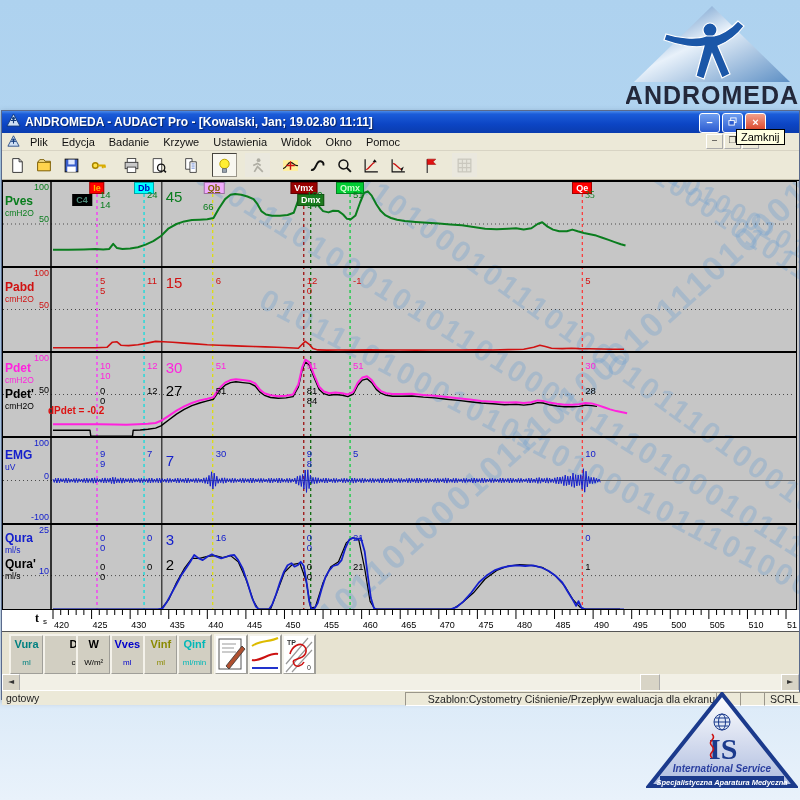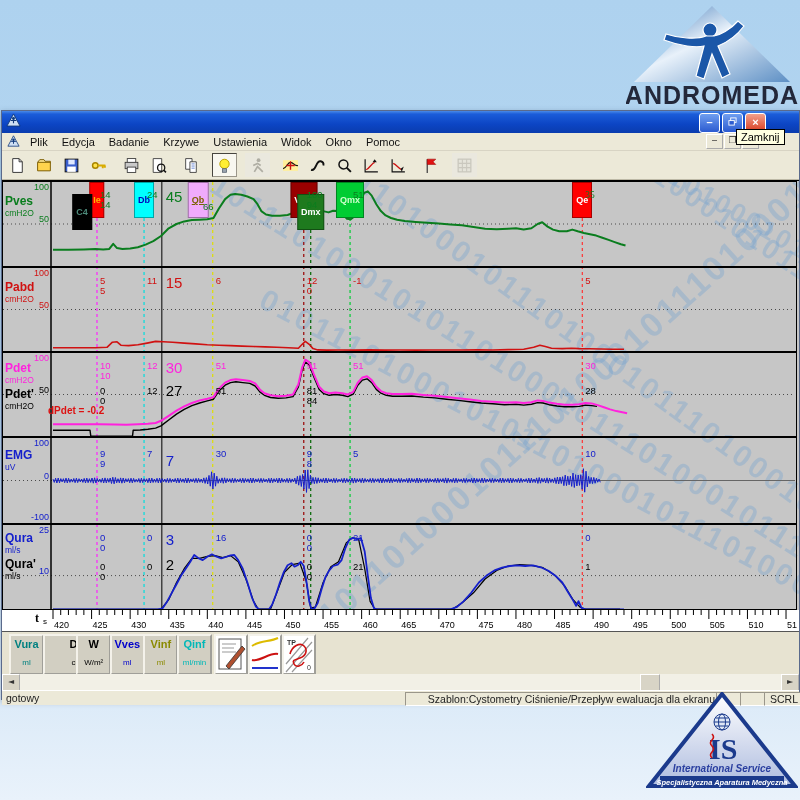--- a/index.html
+++ b/index.html
@@ -38,21 +38,21 @@
   .tb-btn svg{width:17px;height:17px;}
   
   .chart-area{position:relative;height:429px;background:#c6c6c6;border-top:1px solid #000;overflow:hidden;}
   .wm{position:absolute;color:rgba(110,160,210,.38);font-weight:bold;letter-spacing:3px;
     white-space:nowrap;pointer-events:none;}
   #chart-svg-holder{position:absolute;inset:0;}
   .ch-name{position:absolute;font-weight:bold;font-size:12px;line-height:12px;}
   .ch-unit{position:absolute;font-size:8.5px;line-height:9px;}
   .ax-num{position:absolute;font-size:9px;line-height:9px;width:46px;text-align:right;}
   .marker-box{position:absolute;transform:translateX(-50%);font-size:9px;font-weight:bold;
-    line-height:10px;padding:12px 3px;border:1px solid rgba(0,0,0,.35);white-space:nowrap;}
+    line-height:10px;padding:0 3px;border:1px solid rgba(0,0,0,.35);white-space:nowrap;}
   .mval{position:absolute;font-size:9.5px;line-height:10px;white-space:pre;}
   .bigval{position:absolute;font-size:15px;line-height:15px;text-align:right;}
   .annot{position:absolute;font-size:10px;color:#dd1111;font-weight:bold;}
   
   .ruler{position:relative;height:21px;background:#fff;border-bottom:1px solid #555;}
   
   .bottom-panel{position:relative;height:42px;background:#e7e3d1;}
   .chan-btn{position:absolute;top:2px;width:31px;height:37px;background:#d2cfc2;
     border:2px outset #f4f2ea;text-align:center;}
   .chan-btn .lbl{font-size:11px;font-weight:bold;line-height:13px;margin-top:2px;}
@@ -100,20 +100,21 @@
   <div class="app-window">
 
     <div class="titlebar">
       <span>
         <svg width="15" height="14" viewBox="0 0 16 15">
             <path d="M8 1 L15 14 L1 14 Z" fill="#cfe0f4" stroke="#123a7a"></path>
             <circle cx="8" cy="6" r="1.6" fill="#123a7a"></circle>
             <path d="M8 7 L8 11 M5 8 L11 8" stroke="#123a7a" stroke-width="1.2"></path>
           </svg>
       </span>
+      <span class="title-text">ANDROMEDA - AUDACT Pro - [Kowalski, Jan; 19.02.80 11:11]</span>
       <div class="win-buttons">
         <div class="win-btn">–</div>
         <div class="win-btn">
           <svg width="9" height="9" viewBox="0 0 10 10">
               <rect x="3" y="1" width="6" height="5" fill="none" stroke="#fff"></rect>
               <rect x="1" y="4" width="6" height="5" fill="#2c5bd0" stroke="#fff"></rect>
             </svg>
         </div>
         <div class="win-btn close">×</div>
       </div>
@@ -309,21 +310,21 @@
           <div class="ch-name" style="left: 3px; top: 351px; color: rgb(21, 32, 204);">Qura</div>
           <div class="ch-unit" style="left: 3px; top: 365px; color: rgb(21, 32, 204);">ml/s</div>
           <div class="ch-name" style="left: 3px; top: 377px; color: rgb(0, 0, 0);">Qura'</div>
           <div class="ch-unit" style="left: 3px; top: 391px; color: rgb(0, 0, 0);">ml/s</div>
           <div class="ax-num" style="left: 1px; top: 345px; color: rgb(21, 32, 204);">25</div>
           <div class="ax-num" style="left: 1px; top: 385.6px; color: rgb(21, 32, 204);">10</div>
           <div class="annot" style="left: 46px; top: 224px;">dPdet = -0.2</div>
           <div class="marker-box" style="left: 94.9812px; top: 1px; color: rgb(255, 180, 0); background: rgb(255, 0, 0);">Ie</div>
           <div class="marker-box" style="left: 80px; top: 13px; color: rgb(77, 138, 122); background: #000000;">C4</div>
           <div class="marker-box" style="left: 142.049px; top: 1px; color: rgb(0, 0, 187); background: rgb(0, 255, 255);">Db</div>
-          <div class="marker-box" style="left: 196px; top: 1px; color: rgb(122, 98, 0); background: #f0abfc; text-decoration: underline;">Qb</div>
+          <div class="marker-box" style="left: 212px; top: 1px; color: rgb(122, 98, 0); background: #f0abfc; text-decoration: underline;">Qb</div>
           <div class="marker-box" style="left: 301.77px; top: 1px; color: rgb(255, 255, 255); background: rgb(153, 0, 0);">Vmx</div>
           <div class="marker-box" style="left: 308.714px; top: 13px; color: rgb(255, 255, 255); background: rgb(30, 122, 30);">Dmx</div>
           <div class="marker-box" style="left: 348.066px; top: 1px; color: rgb(204, 255, 204); background: rgb(0, 204, 51);">Qmx</div>
           <div class="marker-box" style="left: 580.318px; top: 1px; color: rgb(255, 255, 255); background: rgb(255, 0, 0);">Qe</div>
           <div class="mval" style="left: 97.9812px; top: 9px; color: rgb(10, 125, 30);">14<br>14</div>
           <div class="mval" style="left: 145.049px; top: 9px; color: rgb(10, 125, 30);">24</div>
           <div class="mval" style="left: 201px; top: 9px; color: rgb(10, 125, 30); margin-top: 12px;">66</div>
           <div class="mval" style="left: 304.77px; top: 9px; color: rgb(10, 125, 30);">100<br>94</div>
           <div class="mval" style="left: 351.066px; top: 9px; color: rgb(10, 125, 30);">51</div>
           <div class="mval" style="left: 583.318px; top: 9px; color: rgb(10, 125, 30); font-family: Liberation Serif, serif;">35</div>

